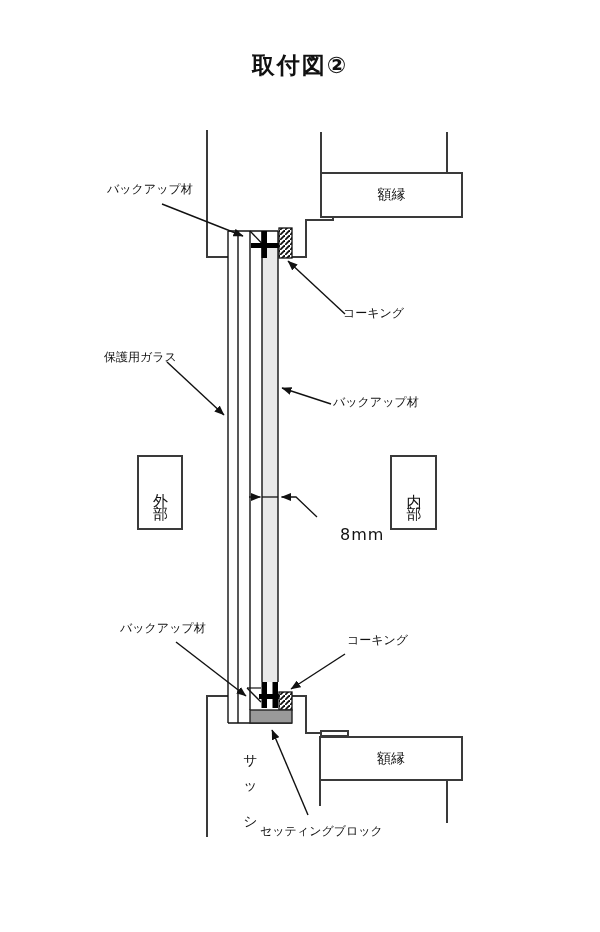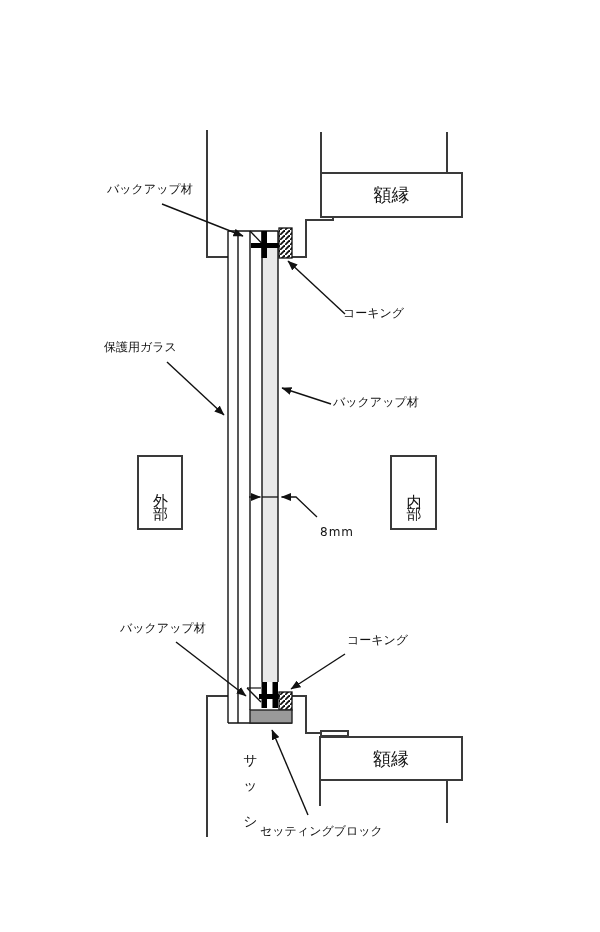--- a/index.html
+++ b/index.html
@@ -17,27 +17,27 @@
   .zone-box{
     position:absolute;border:2px solid #3a3a3a;background:#fff;
     display:flex;align-items:center;justify-content:center;
   }
   .vtext{
     writing-mode:vertical-rl;text-orientation:upright;
     font-size:15px;letter-spacing:11px;color:#111;
   }
   .frame-lbl{
     position:absolute;display:flex;align-items:center;justify-content:center;
-    font-size:18px;color:#111;
+    font-size:14px;color:#111;
   }
   .sash-lbl{
     position:absolute;writing-mode:vertical-rl;text-orientation:upright;
     font-size:14px;letter-spacing:15px;color:#111;
   }
-  .dim-lbl{position:absolute;font-size:12px;color:#111;letter-spacing:1px;}
+  .dim-lbl{position:absolute;font-size:16px;color:#111;letter-spacing:1px;margin-left:20px;}
 </style>
 </head>
 <body>
 
 <div id="canvas">
 
   <svg id="diagram-svg" width="600" height="932" viewBox="0 0 600 932">
     <defs>
       <marker id="ah" markerWidth="11" markerHeight="8" refX="9.5" refY="4" orient="auto" markerUnits="userSpaceOnUse">
         <path d="M0,0 L10,4 L0,8 Z" fill="#111"></path>
@@ -112,24 +112,25 @@
       <path d="M308,815 L272,730" marker-end="url(#ah)"></path>
     </g>
 
     <g stroke="#111" stroke-width="1.3" fill="none">
       <path d="M249,497 L260.5,497" marker-end="url(#ah)"></path>
       <path d="M262,497 H278"></path>
       <path d="M317,517 L296,497 L281.5,497" marker-end="url(#ah)"></path>
     </g>
   </svg>
 
+  <div class="title">取付図②</div>
 
   <div class="lbl" style="left:107px;top:183px;">バックアップ材</div>
   <div class="lbl" style="left:343px;top:307px;">コーキング</div>
-  <div class="lbl" style="left:104px;top:341px;">保護用ガラス</div>
+  <div class="lbl" style="left:104px;top:351px;">保護用ガラス</div>
   <div class="lbl" style="left:333px;top:396px;">バックアップ材</div>
   <div class="lbl" style="left:120px;top:622px;">バックアップ材</div>
   <div class="lbl" style="left:347px;top:634px;">コーキング</div>
   <div class="lbl" style="left:260px;top:825px;">セッティングブロック</div>
 
   <div class="dim-lbl" style="left:320px;top:525px;">8mm</div>
 
   <div class="zone-box" style="left:137px;top:455px;width:42px;height:71px;">
     <span class="vtext">外部</span>
   </div>

